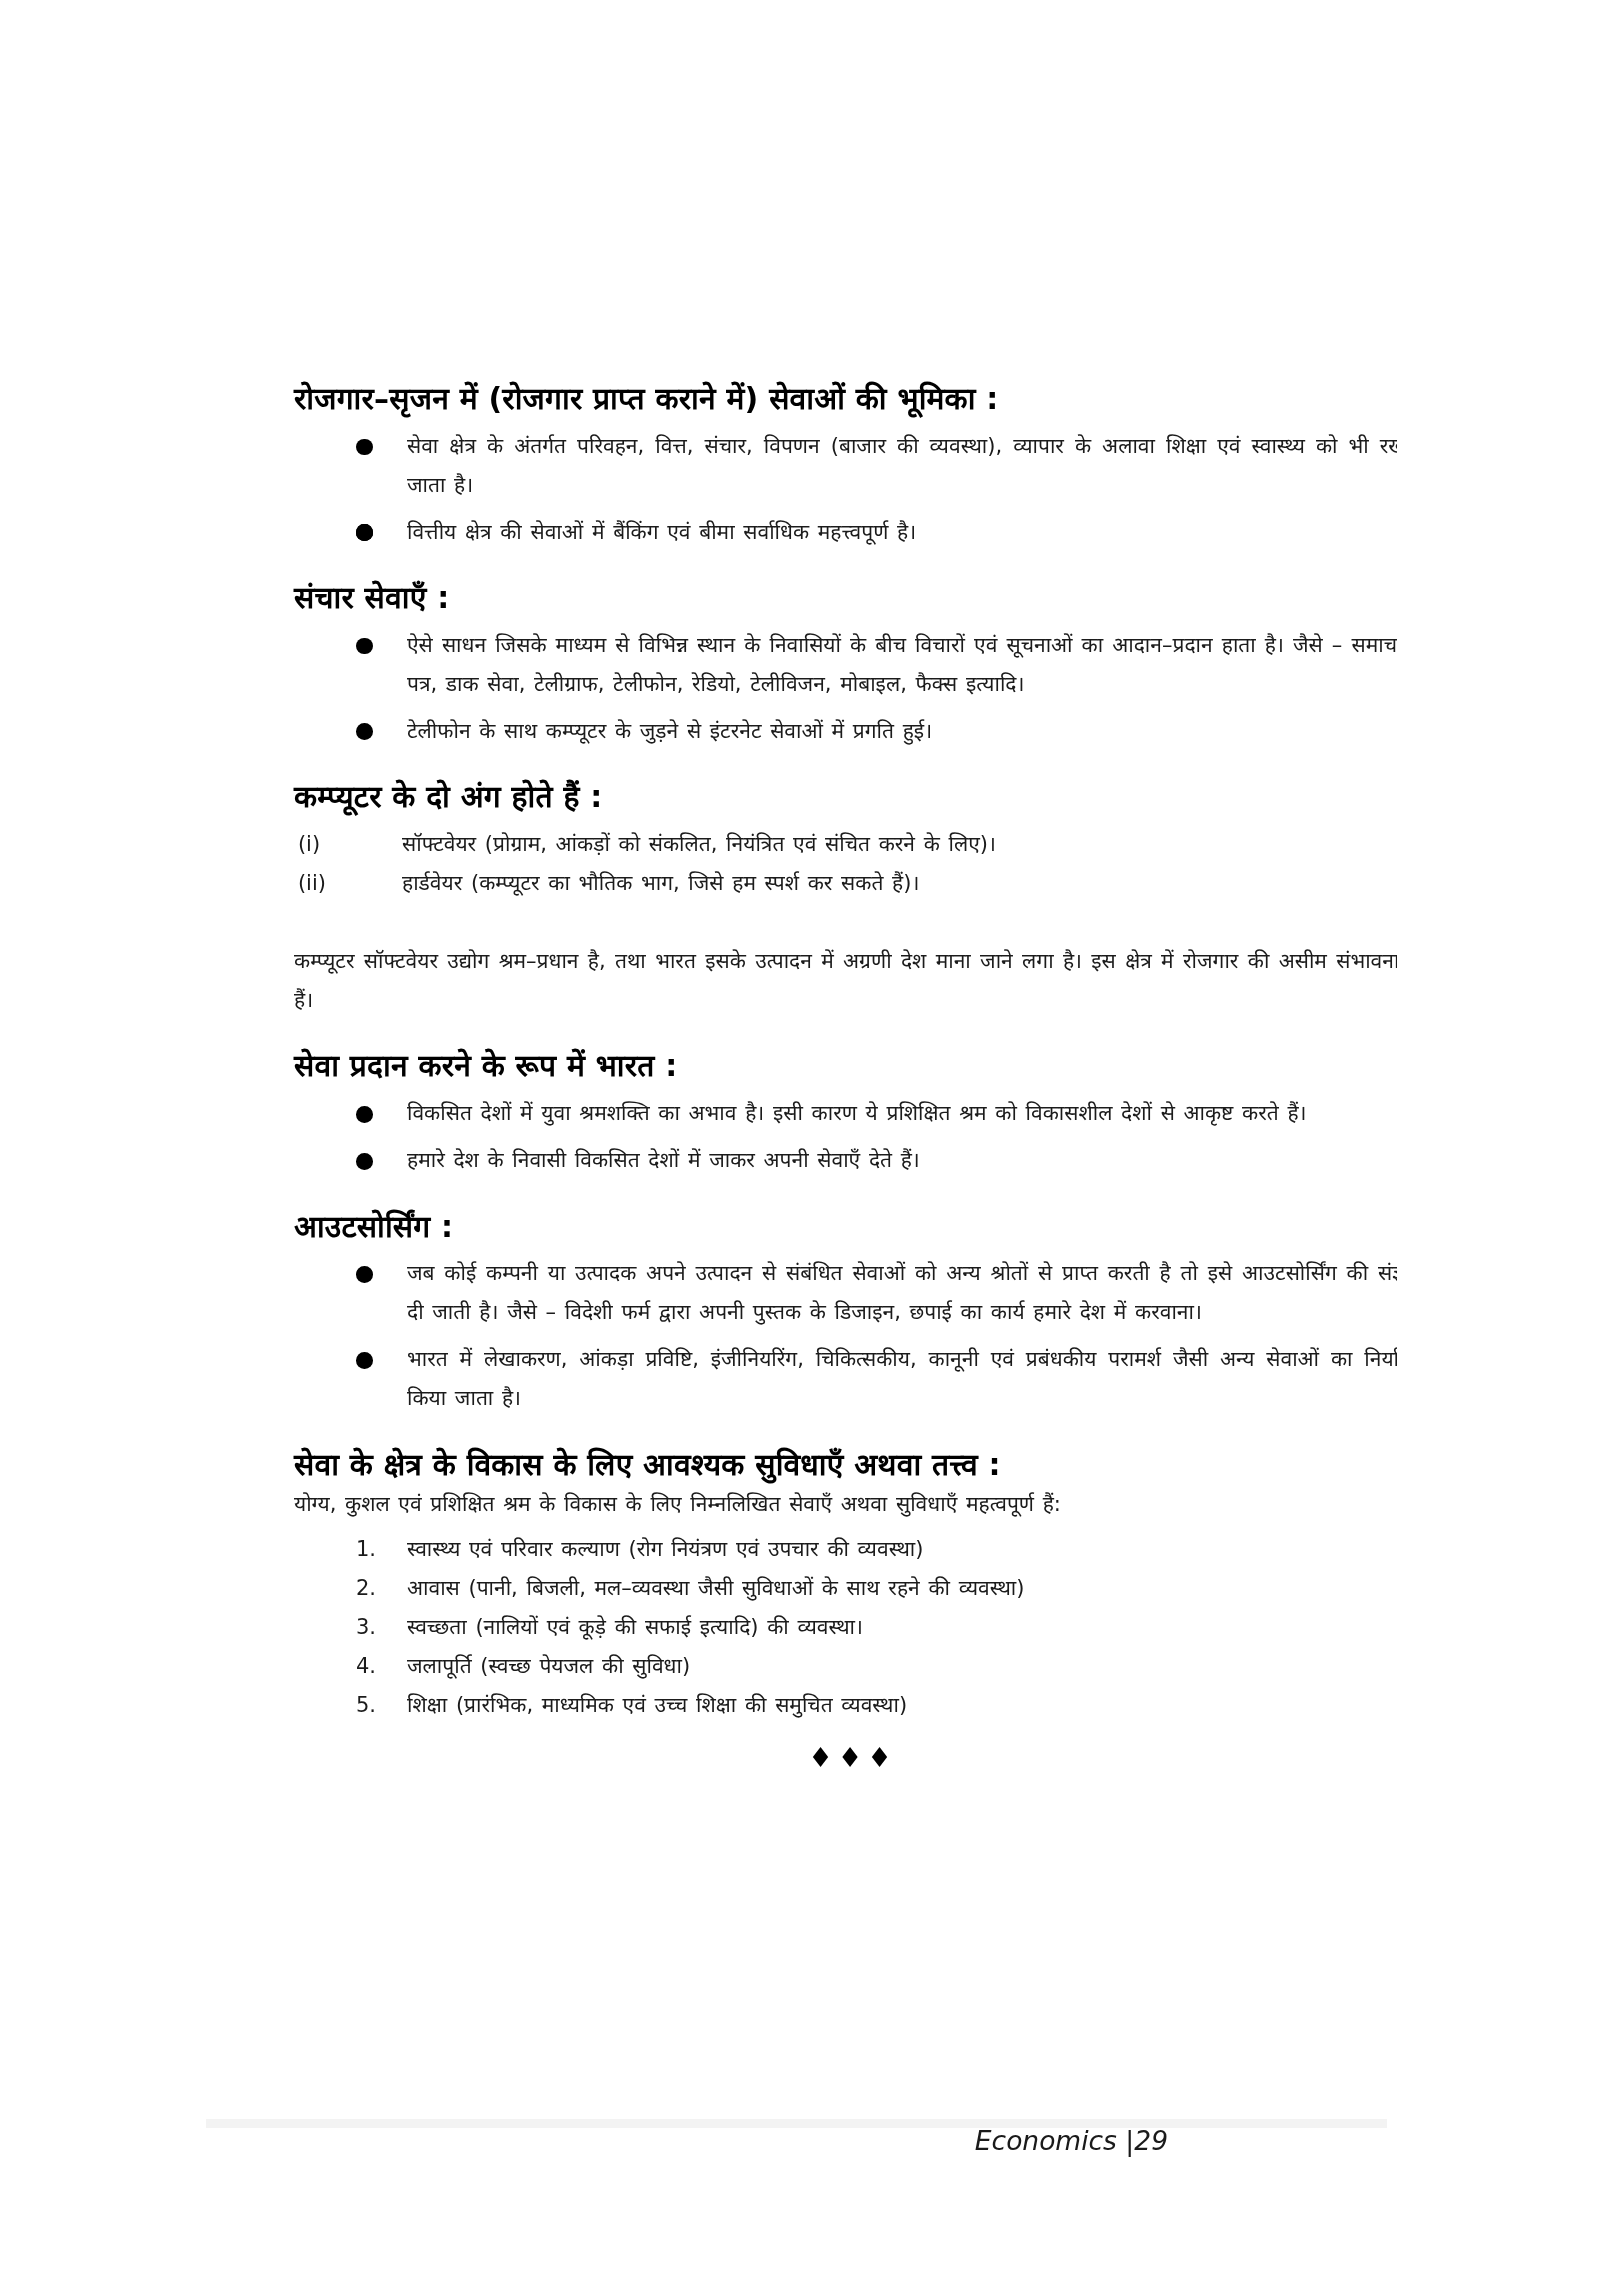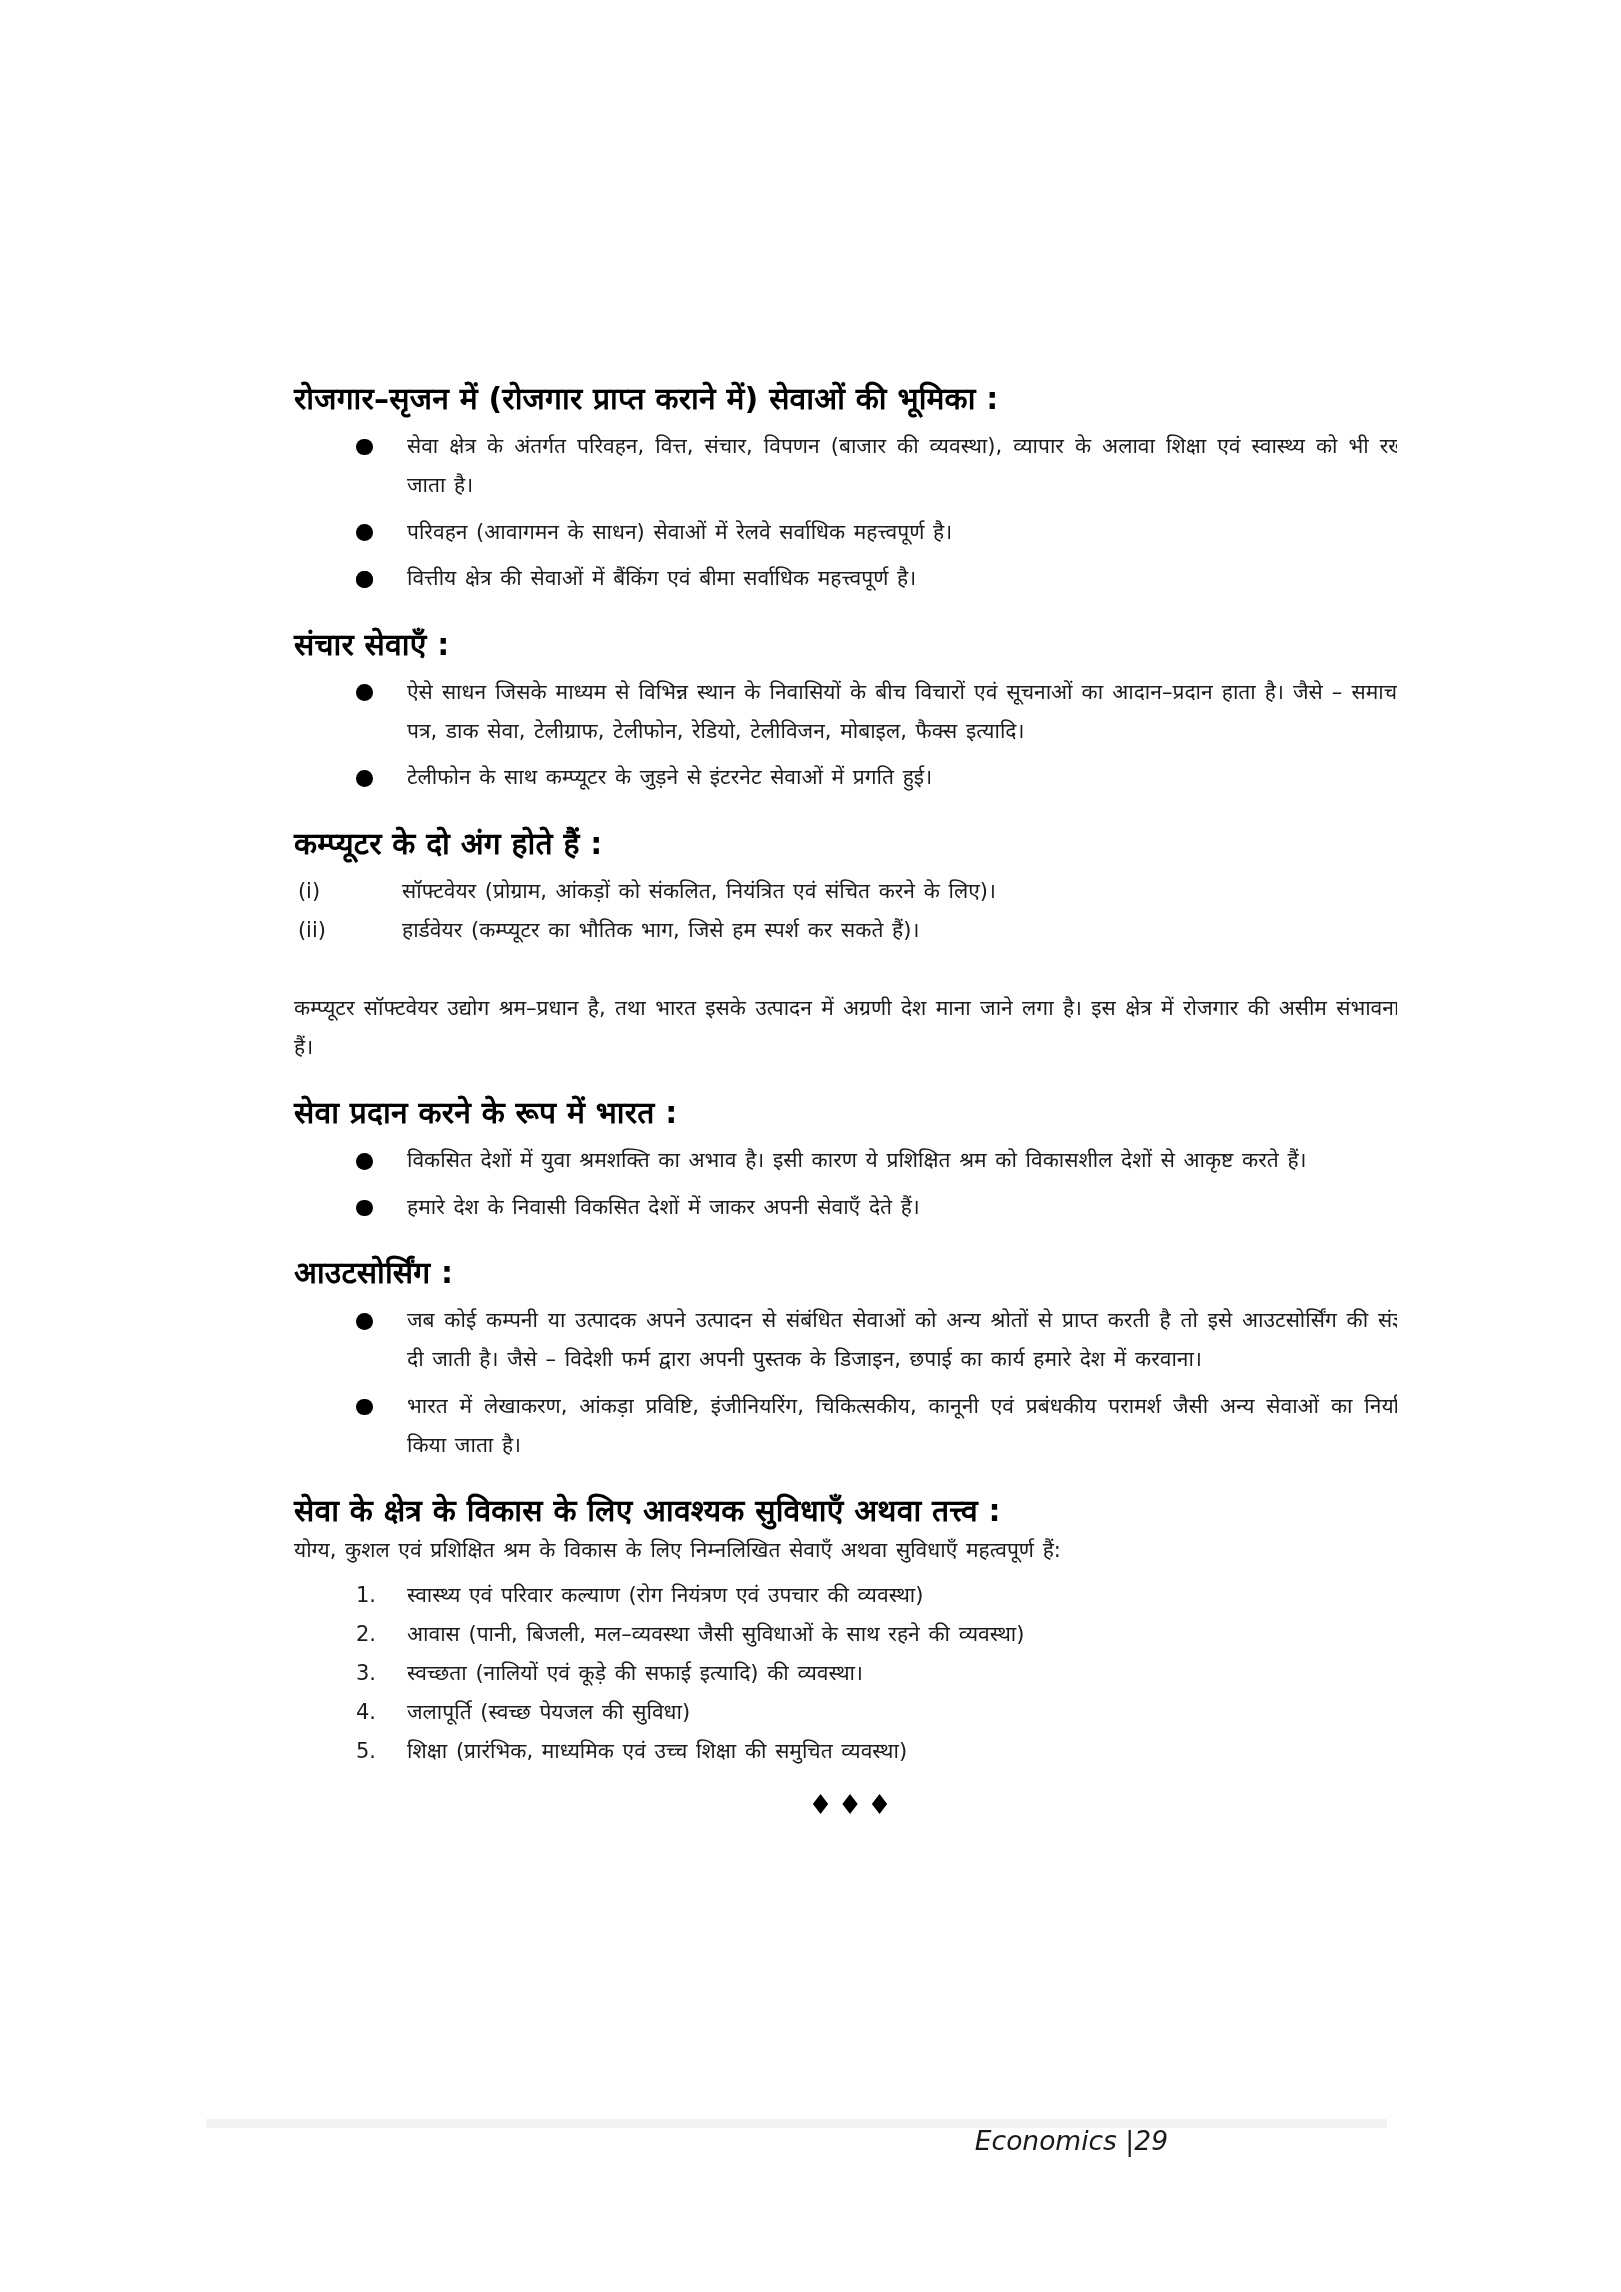--- a/index.html
+++ b/index.html
@@ -127,21 +127,20 @@
 
     <section>
       <h2 class="heading">रोजगार–सृजन में (रोजगार प्राप्त कराने में) सेवाओं की भूमिका :</h2>
       <div class="bullets body-text">
         <div class="bullet-item">
           <span class="dot"></span>
           <span>सेवा क्षेत्र के अंतर्गत परिवहन, वित्त, संचार, विपणन (बाजार की व्यवस्था), व्यापार के अलावा शिक्षा एवं स्वास्थ्य को भी रखा जाता है।</span>
         </div>
         <div class="bullet-item">
           <span class="dot"></span>
-          <span>परिवहन (आवागमन के साधन) सेवाओं में रेलवे सर्वाधिक महत्त्वपूर्ण है।</span>
         </div>
         <div class="bullet-item">
           <span class="dot"></span>
         </div>
         <div class="bullet-item">
           <span class="dot"></span>
           <span>वित्तीय क्षेत्र की सेवाओं में बैंकिंग एवं बीमा सर्वाधिक महत्त्वपूर्ण है।</span>
         </div>
       </div>
     </section>

